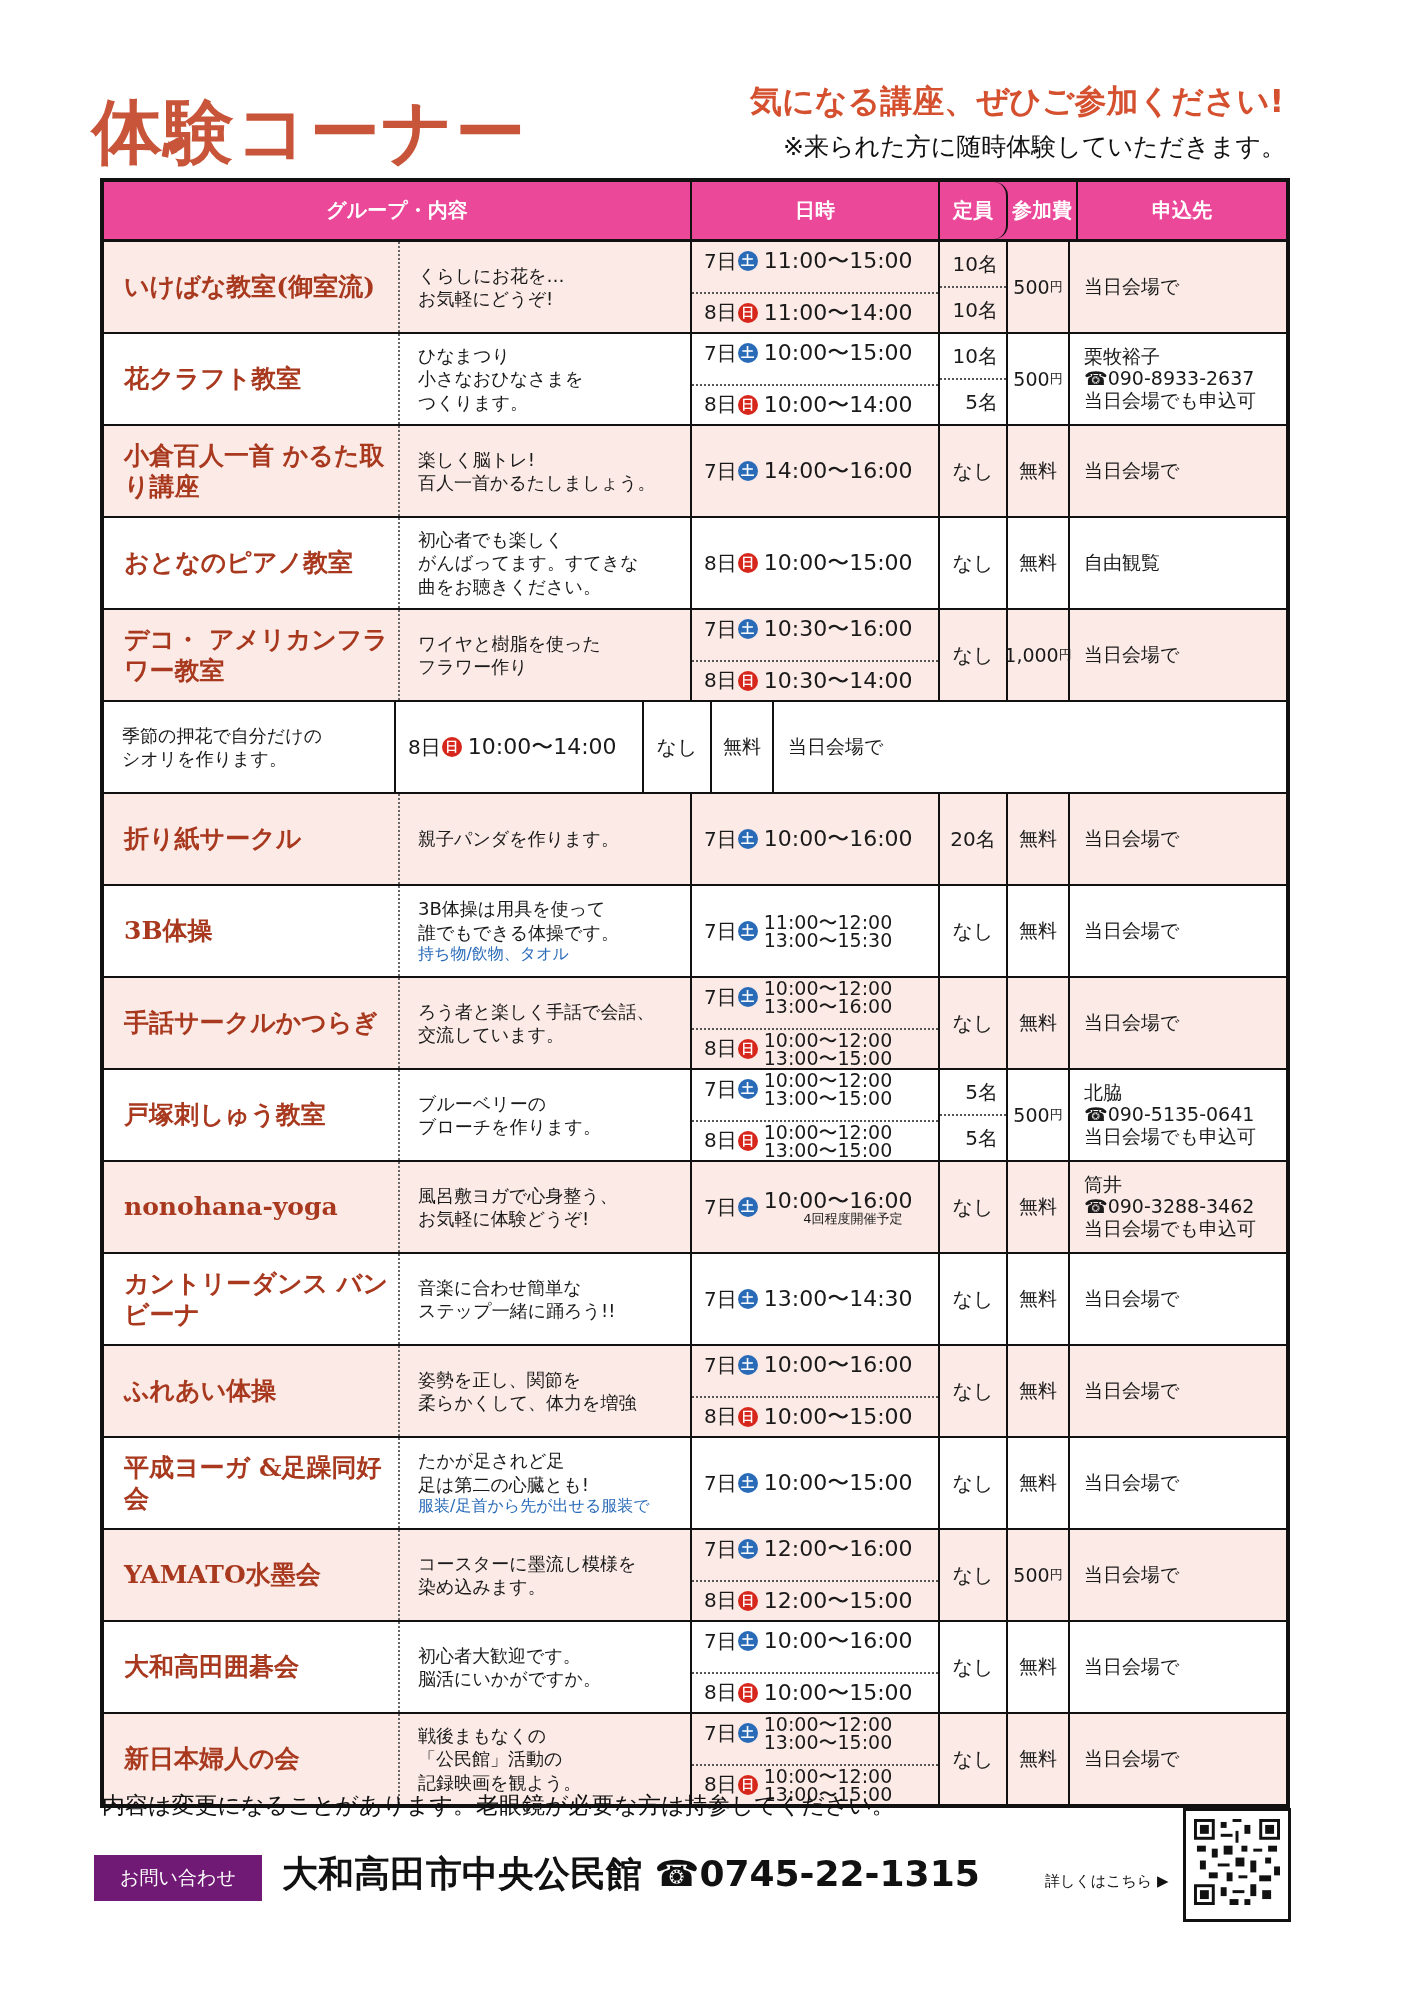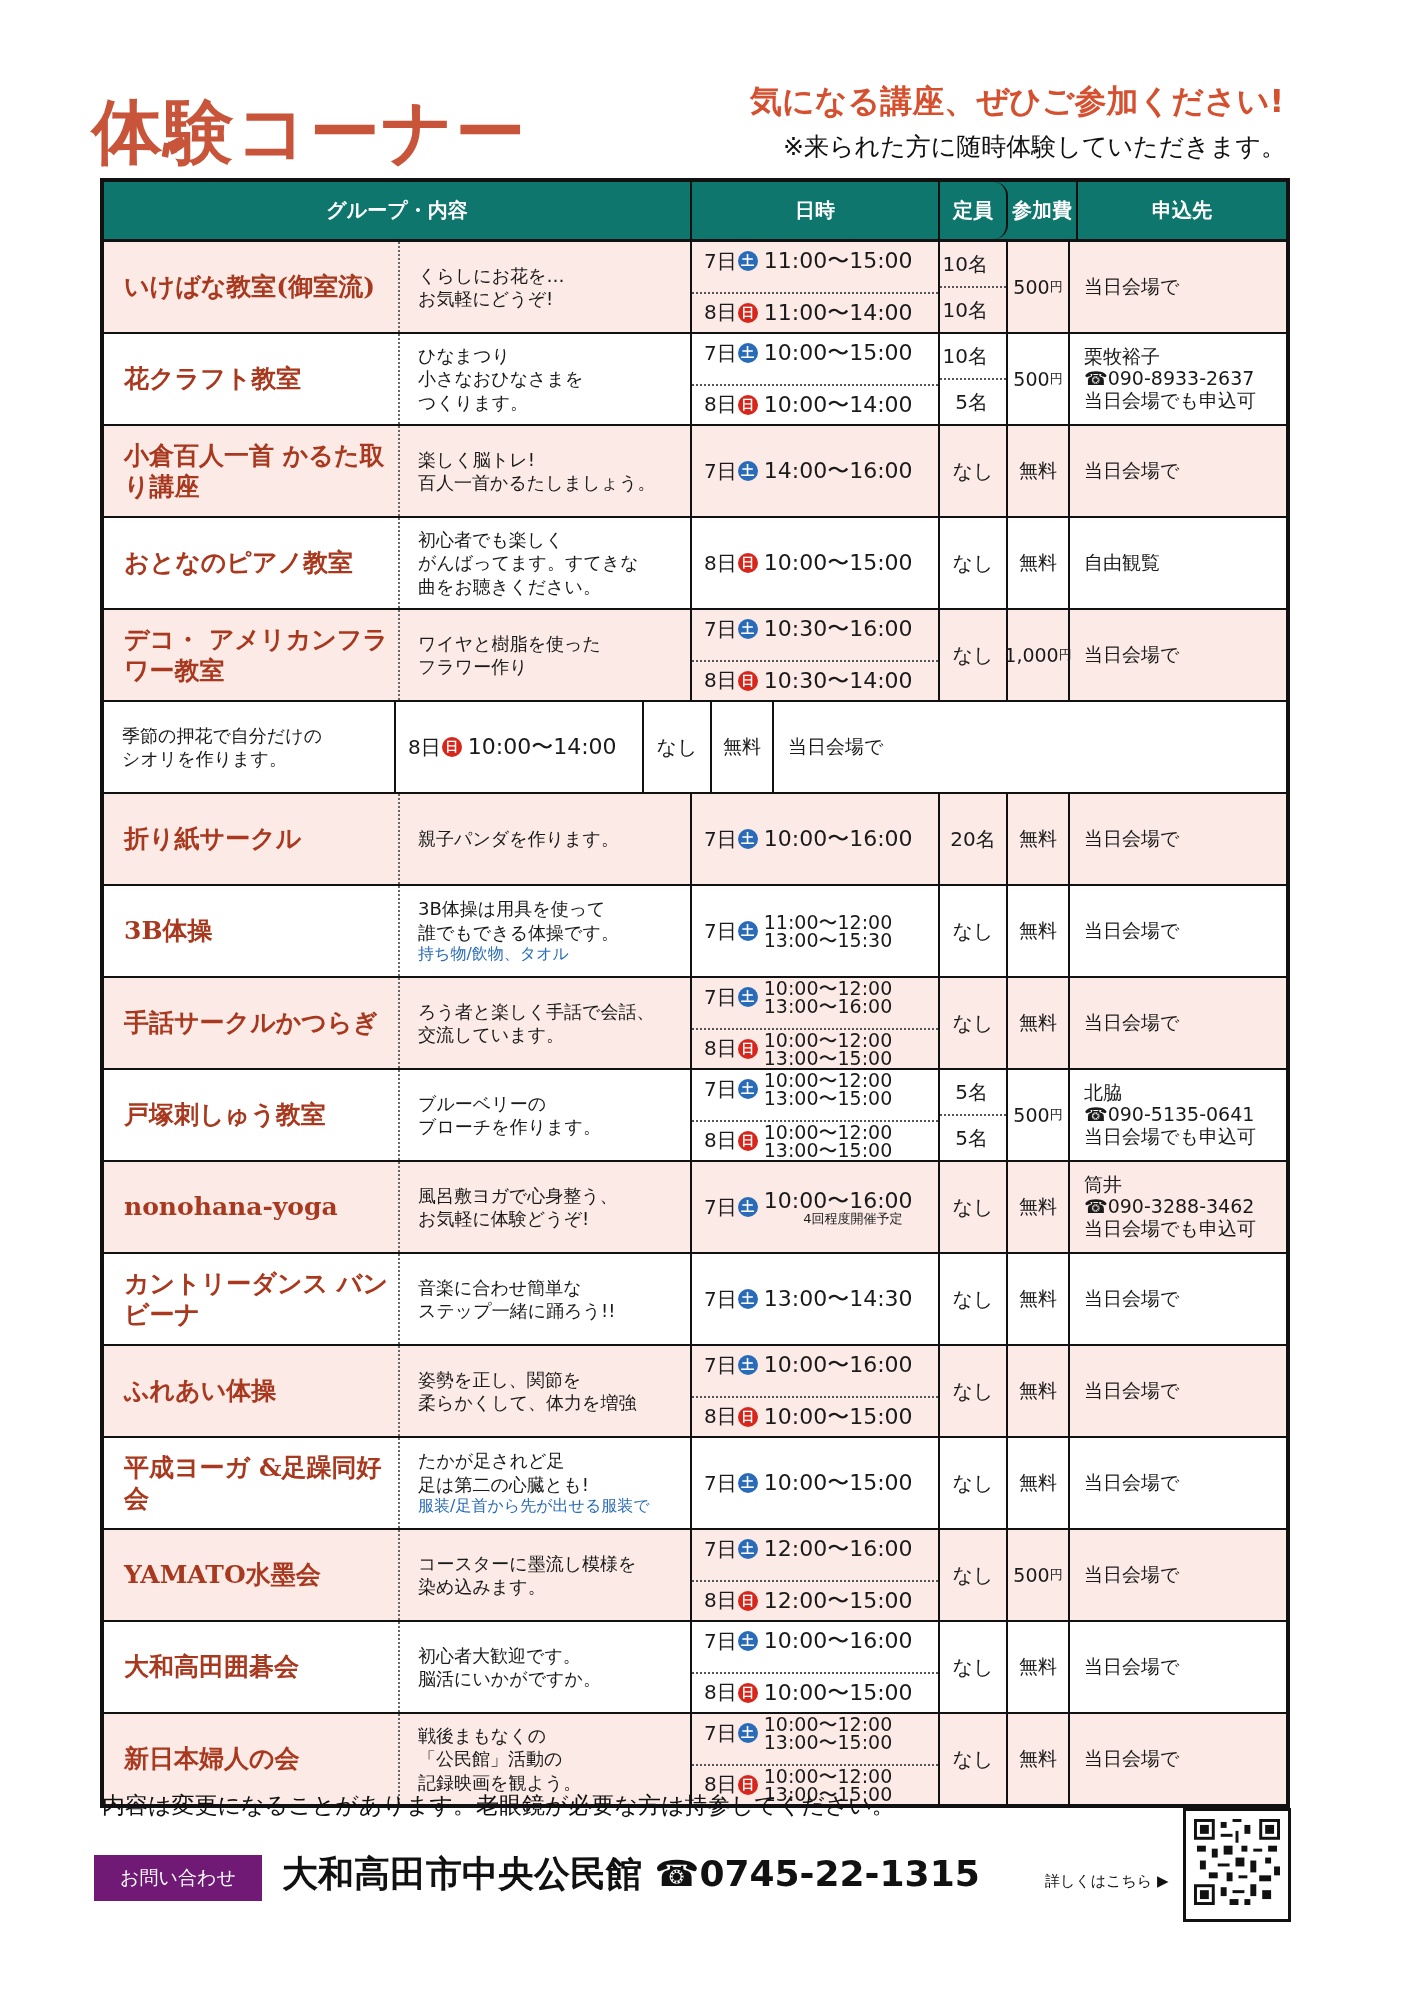--- a/index.html
+++ b/index.html
@@ -15,21 +15,21 @@
     position:absolute; right:130px; top:80px; font-size:32px; font-weight:bold; color:#d4502f;
   }
   .subnote {
     position:absolute; right:128px; top:130px; font-size:25px; color:#111;
   }
   .table {
     position:absolute; left:100px; top:178px; width:1190px;
     border:4px solid #111; box-sizing:border-box;
   }
   .hdr {
-    display:flex; height:57px; background:#0f766e; color:#fff; font-size:20px; font-weight:bold;
+    display:flex; height:57px; background:#ec4899; color:#fff; font-size:20px; font-weight:bold;
     border-bottom:3px solid #111;
   }
   .hdr > div { display:flex; align-items:center; justify-content:center; border-right:2px solid #111; box-sizing:border-box; }
   .hdr > div:last-child { border-right:none;border-radius:25px; }
   .c-group { width:588px; }
   .c-time { width:248px; }
   .c-cap { width:68px;border-radius:14px; }
   .c-fee { width:70px; }
   .c-apply { flex:1; }
   .row { display:flex; height:90px; border-bottom:2px solid #111; }
@@ -46,21 +46,21 @@
   .slot + .slot { border-top:2px dotted #555; }
   .day { font-size:20px; }
   .badge { display:inline-block; width:20px; height:20px; border-radius:50%; color:#fff; font-size:13px;
            text-align:center; line-height:20px; margin:0 6px 0 1px; font-weight:bold; }
   .badge.sat { background:#2a6bb8; }
   .badge.sun { background:#d7261b; }
   .times { display:flex; flex-direction:column; line-height:1.0; }
   .times.multi span { font-size:19px; line-height:18px; }
   .sub { font-size:13px; display:block; text-align:right; padding-right:10px; }
   .cap-col { width:68px; border-right:2px solid #111; flex-direction:column; align-items:stretch; }
-  .cap-col .cs { flex:1; display:flex; align-items:center; justify-content:flex-end; padding-right:18px; font-size:20px; }
+  .cap-col .cs { flex:1; display:flex; align-items:center; justify-content:flex-end; padding-right:8px; font-size:20px; }
   .cap-col .cs + .cs { border-top:2px dotted #555; }
   .cap-col.single { justify-content:center; align-items:center; font-size:20px; }
   .fee-col { width:62px; border-right:2px solid #111; justify-content:center; font-size:19px; }
   .fee-col .yen { font-size:13px; }
   .apply-col { flex:1; padding-left:14px; font-size:19px; flex-direction:column; align-items:flex-start; justify-content:center; line-height:1.15; }
   .footnote { position:absolute; left:102px; top:1790px; font-size:23px; color:#111; }
   .contact-label { position:absolute; left:94px; top:1855px; width:168px; height:46px; background:#701a75; color:#fff;
                    font-size:19px; display:flex; align-items:center; justify-content:center; }
   .contact-name { position:absolute; left:282px; top:1850px; font-size:36px; font-weight:bold; color:#111; }
   .more-link { position:absolute; left:1045px; top:1872px; font-size:15px; color:#111; }

